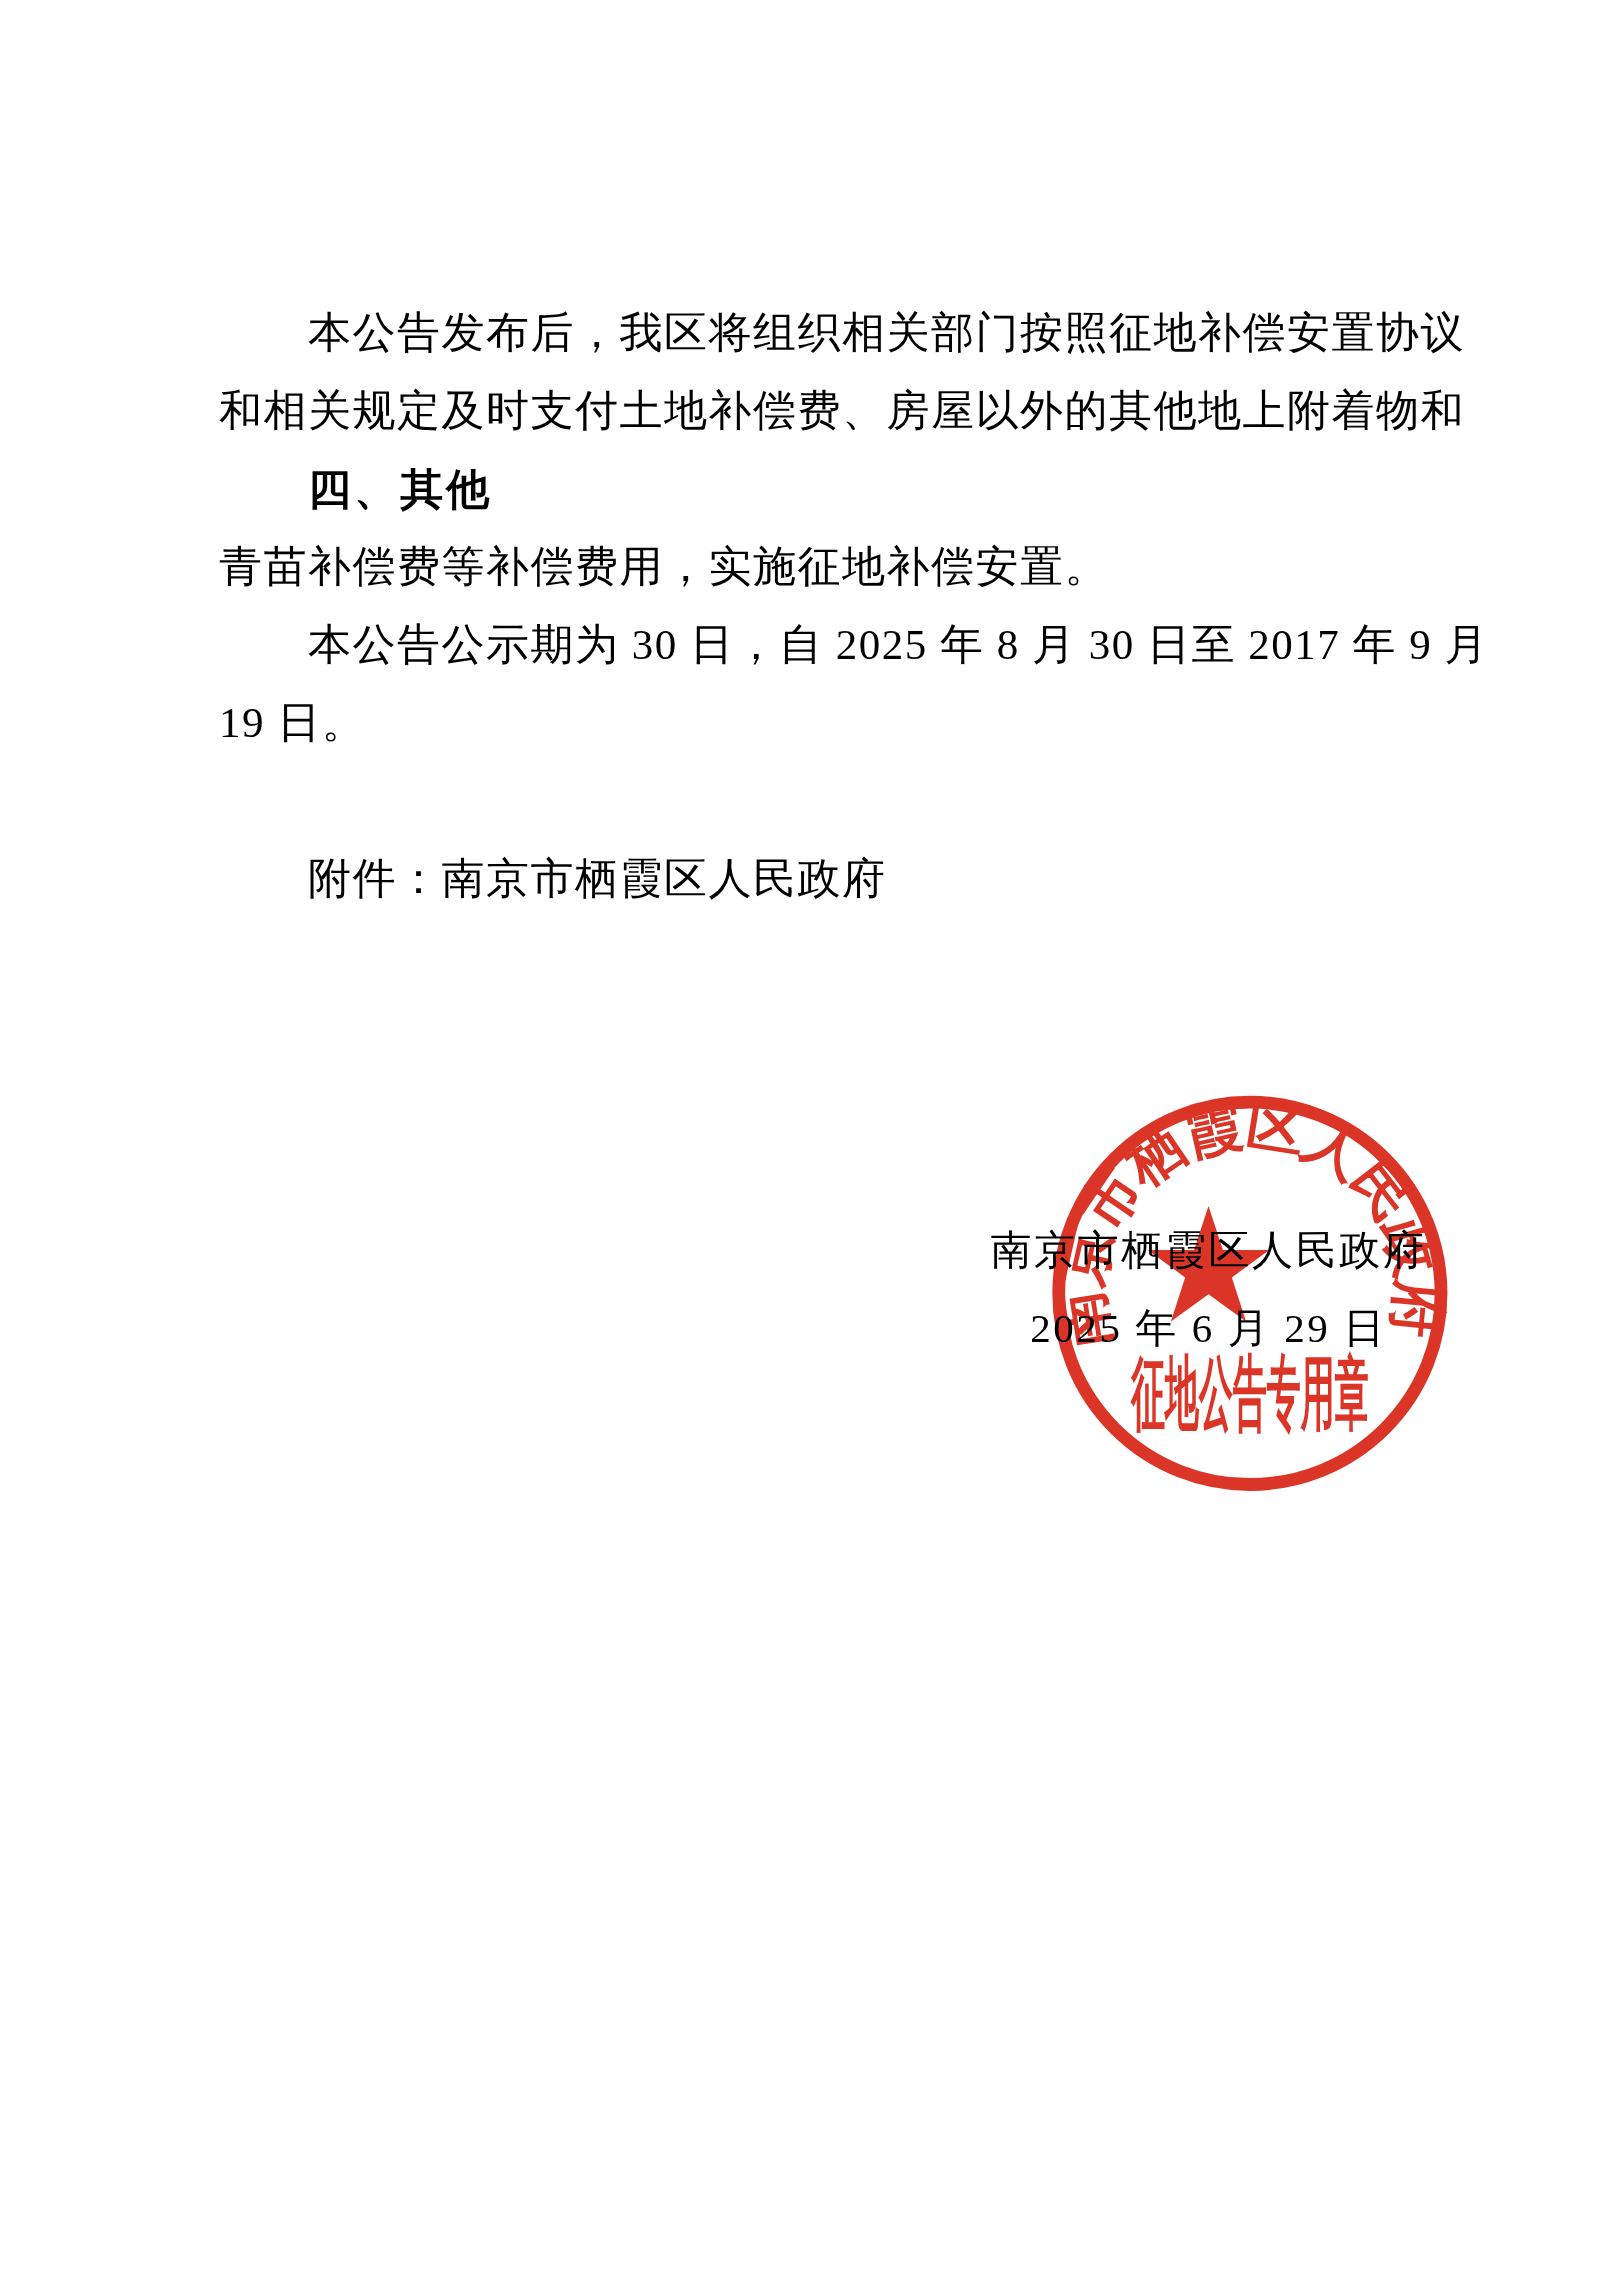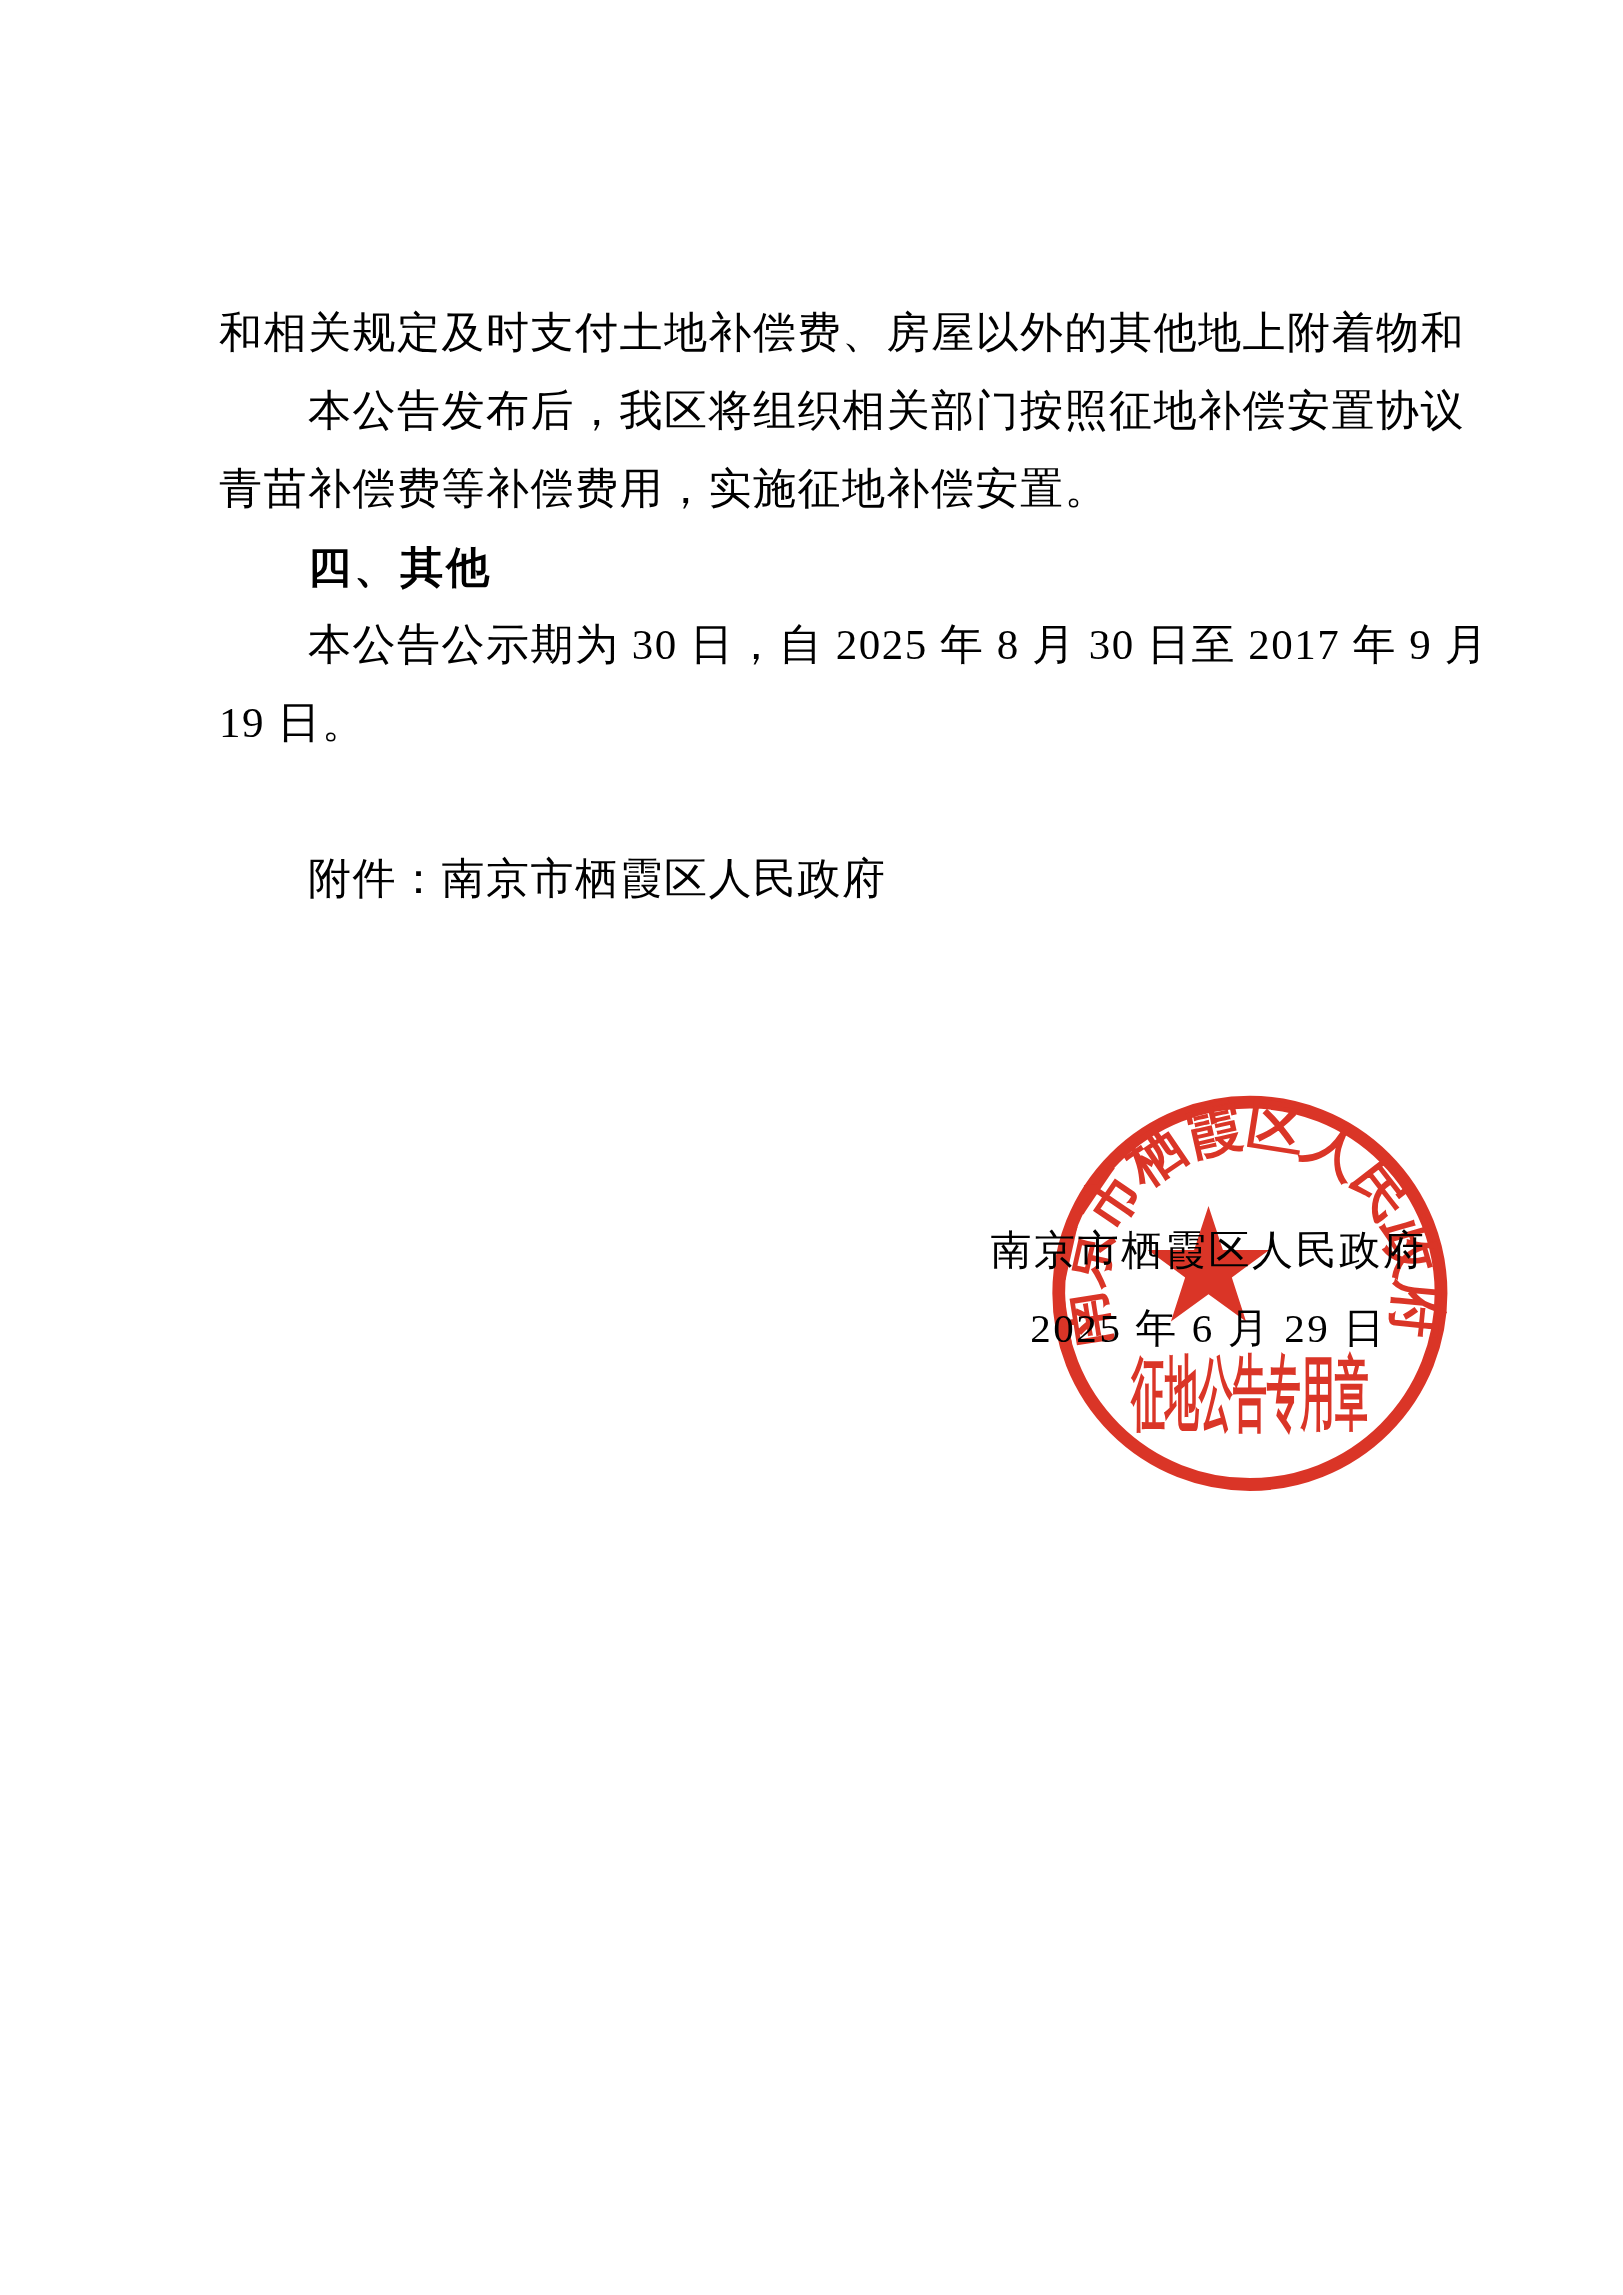--- a/index.html
+++ b/index.html
@@ -74,24 +74,24 @@
     font-weight: bold;
     font-size: 158px;
   }
 </style>
 </head>
 <body style="background: rgb(255, 255, 255); color: rgb(0, 0, 0);">
 
 <div class="page">
 
   <div class="doc-body">
+    <div class="line indent">本公告发布后，我区将组织相关部门按照征地补偿安置协议</div>
     <div class="line">和相关规定及时支付土地补偿费、房屋以外的其他地上附着物和</div>
-    <div class="line indent">本公告发布后，我区将组织相关部门按照征地补偿安置协议</div>
+    <div class="line heading indent">四、其他</div>
     <div class="line">青苗补偿费等补偿费用，实施征地补偿安置。</div>
-    <div class="line heading indent">四、其他</div>
     <div class="line indent">本公告公示期为 30 日，自 2025 年 8 月 30 日至 2017 年 9 月</div>
     <div class="line">19 日。</div>
     <div class="line spacer"></div>
     <div class="line indent">附件：南京市栖霞区人民政府</div>
   </div>
 
   <div class="signature">
     <div class="sig-line">南京市栖霞区人民政府</div>
     <div class="sig-line">2025 年 6 月 29 日</div>
   </div>

